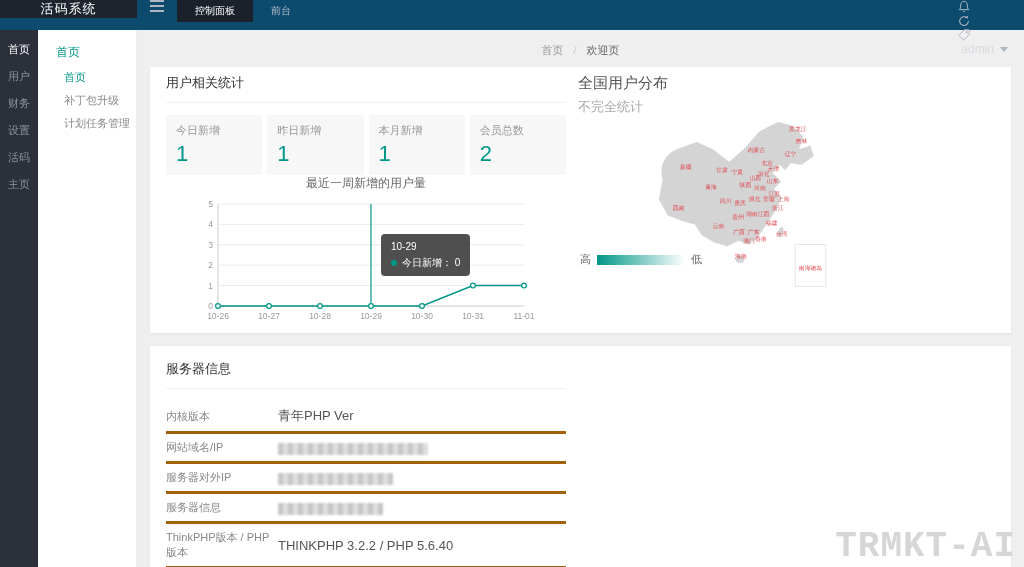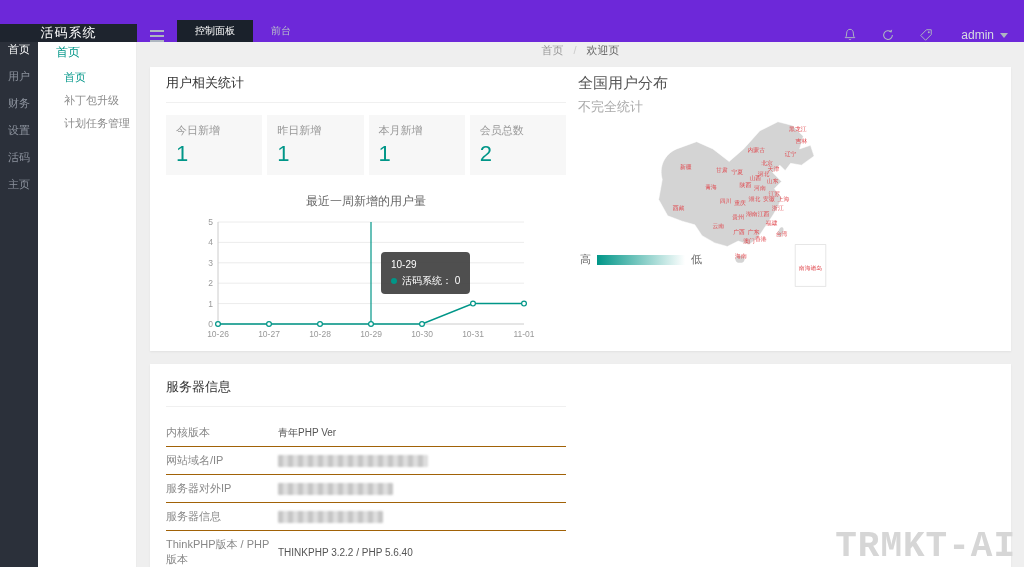--- a/index.html
+++ b/index.html
@@ -1,28 +1,28 @@
 <!DOCTYPE html>
 <html style="--accent: #009688;"><head>
 <meta charset="utf-8">
 <style>
   :root { --accent:#009688; }
   * { box-sizing:border-box; margin:0; padding:0; }
   html,body { width:1024px; height:567px; overflow:hidden; }
   body { font-family:"Liberation Sans","DejaVu Sans",sans-serif; background:#efefef; position:relative; font-size:12px; color:#333; }
 
   
-  .topbar { position:absolute; top:0; left:0; width:1024px; height:42px; background:#6d28d9; display:flex; align-items:flex-end; z-index:30; }
+  .topbar { position:absolute; top:0; left:0; width:1024px; height:30px; background:#0c4a6e; display:flex; align-items:flex-start; z-index:30; }
   .brand { width:137px; background:#1e242e; color:#fff; font-size:13px; display:flex; align-items:center; justify-content:center; letter-spacing:1px; cursor:pointer; }
   .hamburger { width:40px; display:flex; flex-direction:column; align-items:center; justify-content:center; gap:3px; cursor:pointer; }
   .hamburger .hbar { width:14px; height:2px; background:#aeb6c0; display:block; }
   .top-menu { display:flex; align-items:stretch; }
   .top-menu-item { padding:4px 18px; display:flex; align-items:center; font-size:10px; color:#b9c0ca; cursor:pointer; }
   .top-menu-item.active { background:#1a212b; color:#fff; }
-  .topbar-right { margin-left:auto; display:flex; align-items:stretch; }
+  .topbar-right { margin-left:auto; display:flex; align-items:stretch;flex-direction:column; }
   .top-icon-btn { width:38px; display:flex; align-items:center; justify-content:center; cursor:pointer; }
   .top-icon-btn svg { display:block; }
   .admin-box { display:flex; align-items:center; gap:6px; padding:0 16px; color:#d7dbe1; font-size:12px; cursor:pointer; }
   .caret { width:0; height:0; border-left:4px solid transparent; border-right:4px solid transparent; border-top:5px solid #aeb6c0; display:inline-block; }
 
   
   .sidebar { position:absolute; top:30px; left:0; bottom:0; width:38px; background:#2b303a; z-index:20; padding-top:6px; }
   .side-item { height:27px; display:flex; align-items:center; justify-content:center; font-size:11px; color:#8d939e; cursor:pointer; }
   .side-item.active { color:#ffffff; }
   .submenu { position:absolute; top:30px; left:38px; bottom:0; width:99px; background:#ffffff; border-right:1px solid #ececec; z-index:19; padding-top:8px; }
@@ -40,44 +40,44 @@
   .card { background:#fff; margin:0 13px 13px 13px; box-shadow:0 1px 2px rgba(0,0,0,.06); }
   .section-header { font-size:13px; color:#333; padding-bottom:10px; border-bottom:1px solid #f0f0f0; margin-bottom:12px; }
 
   .stats-card { display:flex; padding:7px 16px; }
   .stats-left { width:400px; flex:none; }
   .stats-row { display:flex; gap:5px; }
   .stat-box { flex:1; background:#f7f7f7; padding:8px 10px; min-height:52px; }
   .stat-label { font-size:11px; color:#999; }
   .stat-value { font-size:22px; color:var(--accent); margin-top:3px; }
 
-  .chart-wrap { margin-top:18px; }
+  .chart-wrap { }
   .chart-title { text-align:center; font-size:12px; color:#666; margin-bottom:6px; }
   .chart-box { position:relative; width:340px; margin:0 auto; }
   .tick { font-size:8.5px; fill:#999; }
   .tooltip { position:absolute; background:rgba(55,55,55,.88); color:#fff; font-size:10px; line-height:1.6; padding:5px 10px; border-radius:4px; white-space:nowrap; pointer-events:none; }
   .tooltip .dot { display:inline-block; width:6px; height:6px; border-radius:50%; background:var(--accent); margin-right:5px; vertical-align:middle; }
 
   .map-section { flex:1; position:relative; padding-left:12px; }
   .map-title { font-size:15px; color:#555; }
   .map-subtitle { font-size:13px; color:#aaa; margin-top:5px; }
   .china-map { position:absolute; left:80px; top:28px; width:235px; height:195px; }
   .china-map .land { fill:#d4d4d4; stroke:#ffffff; stroke-width:.6; }
   .china-map .isle { fill:#d4d4d4; }
   .china-map .sea-box { fill:none; stroke:#d8d8d8; stroke-width:.7; }
   .prov { font-size:6.5px; fill:#e0484e; }
   .legend { position:absolute; left:14px; top:178px; display:flex; align-items:center; gap:6px; font-size:11px; color:#666; }
   .legend-bar { width:88px; height:10px; display:inline-block; }
 
   .server-card { padding:14px 16px 20px 16px; }
   .server-card .section-header { width:400px; }
   .server-rows { width:400px; }
-  .server-row { display:flex; align-items:center; padding:6px 0; border-bottom:1px solid #a16207; min-height:23px; }
+  .server-row { display:flex; align-items:center; padding:6px 0; border-bottom:3px solid #a16207; min-height:23px; }
   .srv-label { width:112px; flex:none; font-size:11px; color:#888; }
-  .srv-value { font-size:10px; color:#555; }
+  .srv-value { font-size:13px; color:#555; }
   .blur { display:inline-block; height:12px; vertical-align:middle; border-radius:1px;
           background:repeating-linear-gradient(90deg,#c6c6c6 0 5px,#dedede 5px 10px),
                      repeating-linear-gradient(0deg,rgba(255,255,255,.45) 0 3px,rgba(0,0,0,.06) 3px 6px);
           filter:blur(1.1px); }
 
   .watermark { position:absolute; right:8px; bottom:0px; font-size:36px; font-weight:bold; color:#d6d6d6; letter-spacing:1px; z-index:40;font-family:Liberation Mono, monospace; }
 </style>
 </head>
 <body>
 
@@ -195,21 +195,21 @@
               <circle cx="73" cy="108" r="2.4" fill="#fff" stroke="#009688" stroke-width="1.2"></circle>
               <circle cx="124" cy="108" r="2.4" fill="#fff" stroke="#009688" stroke-width="1.2"></circle>
               <circle cx="175" cy="108" r="2.4" fill="#fff" stroke="#009688" stroke-width="1.2"></circle>
               <circle cx="226" cy="108" r="2.4" fill="#fff" stroke="#009688" stroke-width="1.2"></circle>
               <circle cx="277" cy="87.60000000000001" r="2.4" fill="#fff" stroke="#009688" stroke-width="1.2"></circle>
               <circle cx="328" cy="87.60000000000001" r="2.4" fill="#fff" stroke="#009688" stroke-width="1.2"></circle>
             </svg>
           <div class="tooltip" id="chart-tooltip" style="left: 185px; top: 36px;">
             <div>10-29</div>
             <div>
-              <span class="dot"></span><span>活码系统：</span> <span>0</span>
+              <span class="dot"></span><span>今日新增：</span> <span>0</span>
             </div>
           </div>
         </div>
       </div>
     </div>
 
     <div class="map-section">
       <div class="map-title">全国用户分布</div>
       <div class="map-subtitle">不完全统计</div>
       <svg class="china-map" viewBox="0 0 260 200">

